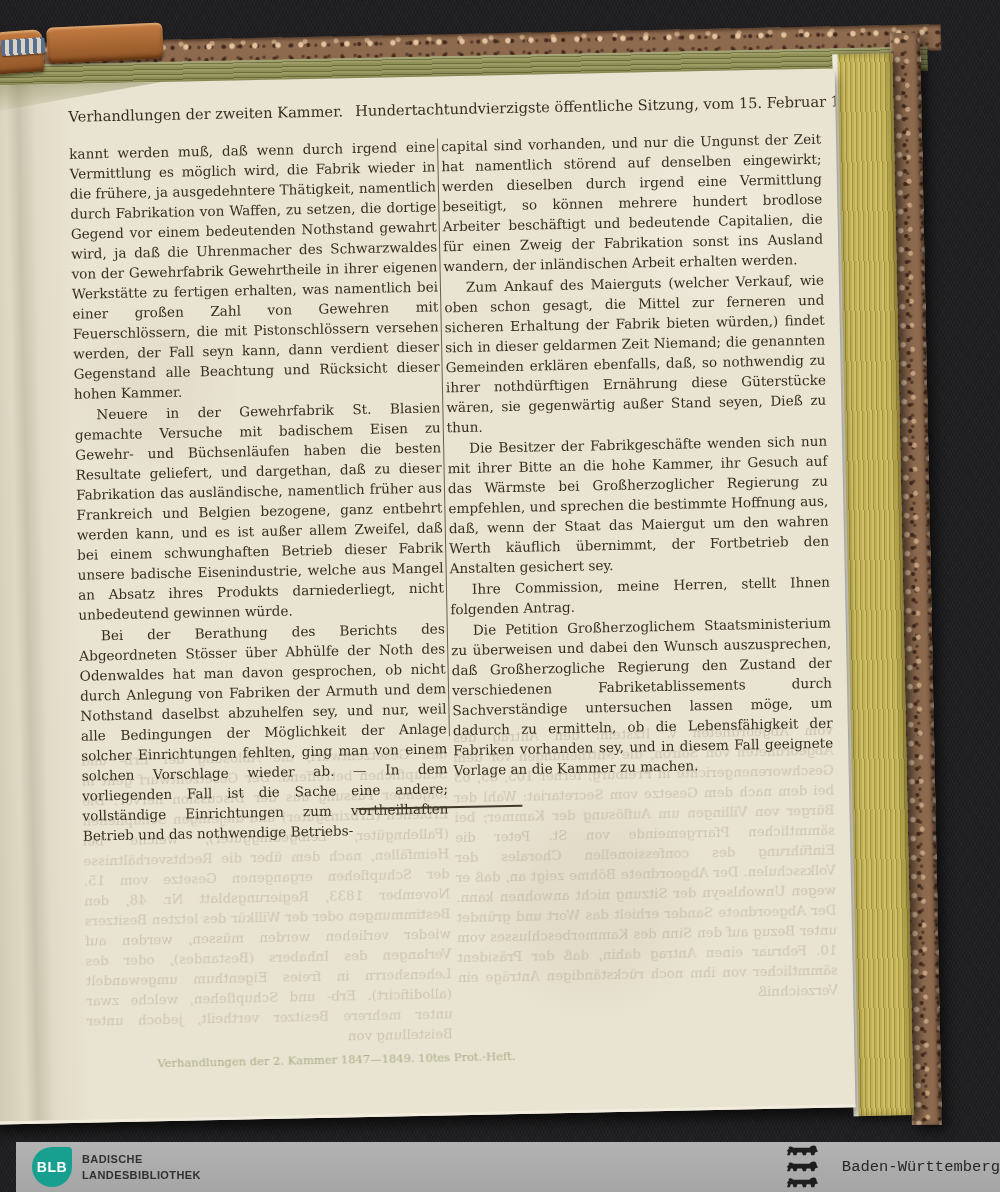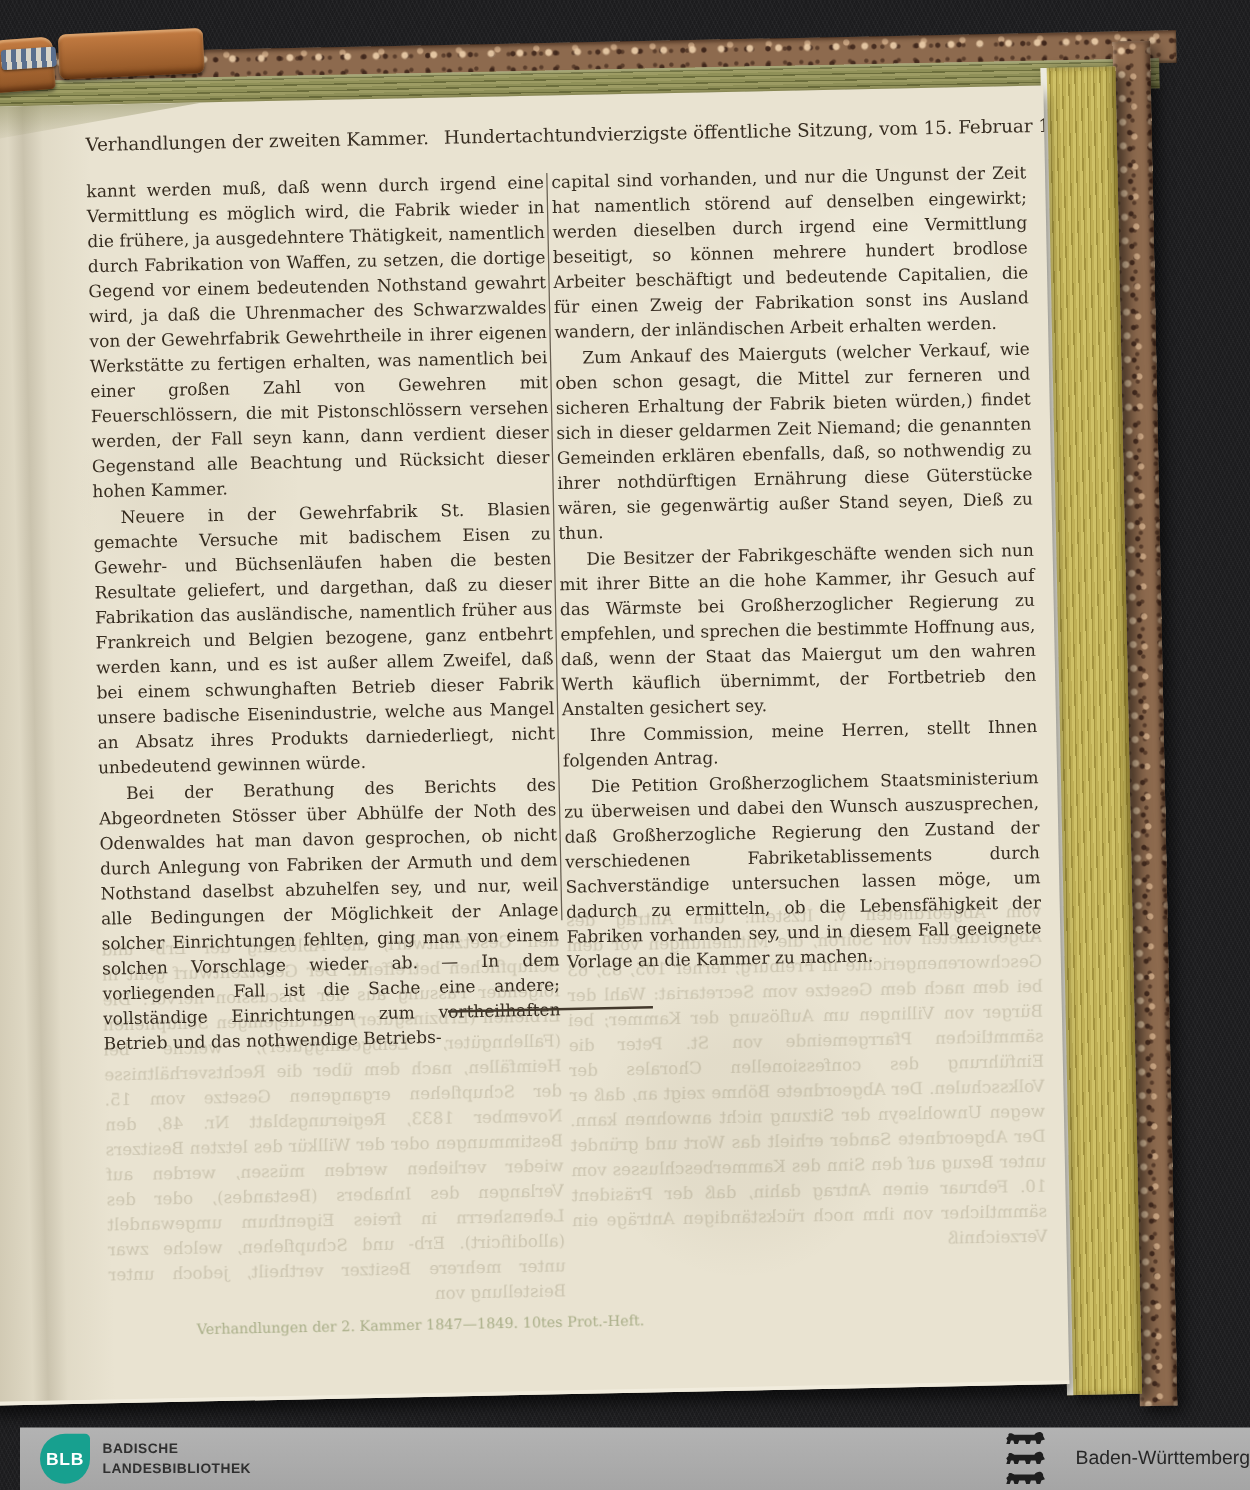--- a/index.html
+++ b/index.html
@@ -74,21 +74,21 @@
   
   .footer{position:absolute;left:0;top:1142px;width:1000px;height:50px;z-index:10;
     background:linear-gradient(180deg,#b3b3b3,#a5a5a5);
     display:flex;align-items:center;padding:0 16px;box-sizing:border-box;
     font-family:"Liberation Sans", sans-serif;margin-left:16px;}
   .blb-logo{width:40px;height:40px;border-radius:50% 10% 50% 50%;background:#17a08f;
     color:#fff;font-weight:bold;font-size:14px;letter-spacing:.5px;
     display:flex;align-items:center;justify-content:center;flex:0 0 auto;cursor:pointer;}
   .lib-name{margin-left:10px;font-size:11px;font-weight:bold;letter-spacing:.4px;
     color:#303030;line-height:16px;cursor:pointer;}
-  .bw-block{margin-left:auto;display:flex;align-items:center;gap:23px;cursor:pointer;}
+  .bw-block{margin-left:auto;display:flex;align-items:center;gap:23px;cursor:pointer;font-family:Liberation Mono, monospace;}
   .bw-block svg{display:block;}
   .bw-name{font-size:15.5px;color:#262626;}
 </style>
 </head>
 <body>
 
 <div class="stage">
 
   <div class="book">
     <div class="cover-top marble"></div>

